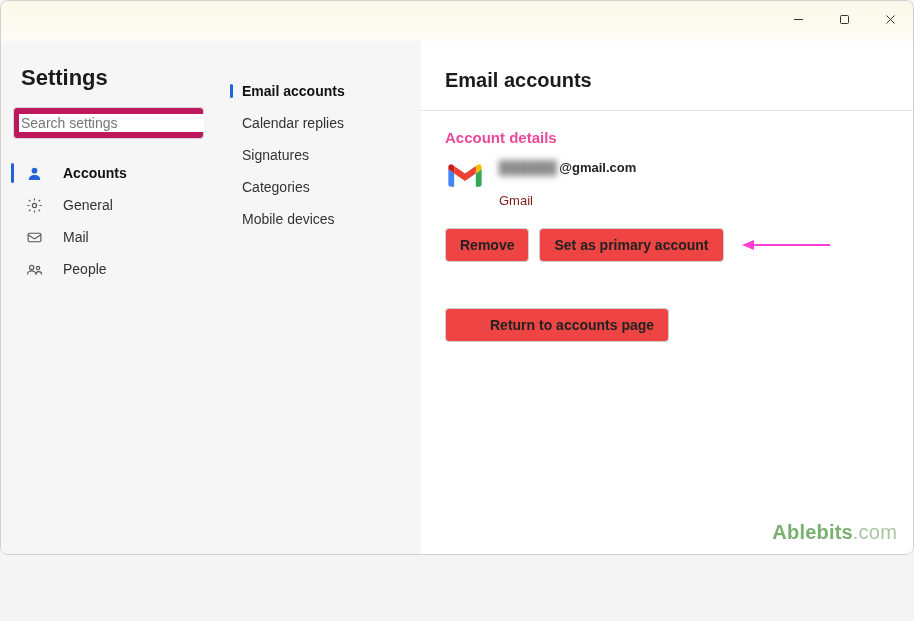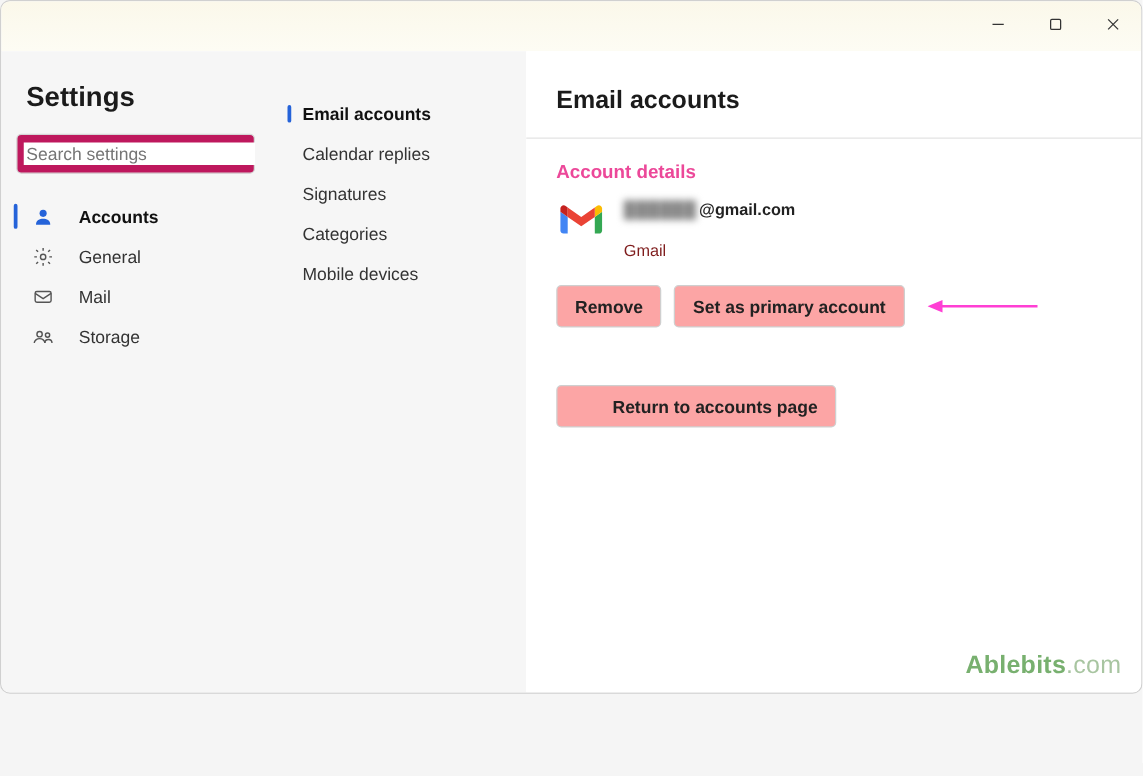--- a/index.html
+++ b/index.html
@@ -145,21 +145,21 @@
   .acct {
     display:flex; align-items:flex-start; gap:14px; margin-bottom:20px;
   }
   .gmail-logo { width:40px; height:32px; }
   .acct-text { display:flex; flex-direction:column; }
   .acct-email { font-size:13px; font-weight:600; color:#222; display:flex; align-items:center; gap:2px;}
   .blur { filter: blur(3px); letter-spacing:0.5px; color:#888; user-select:none;}
   .acct-provider { font-size:13px; color:#7f1d1d; margin-top:18px;}
   .btnrow { display:flex; gap:10px; align-items:center; margin-bottom:46px;}
   .btn {
-    border:1px solid #cfcfcf; background:#fca5a5; border-radius:4px;
+    border:1px solid #cfcfcf; background:#ef4444; border-radius:4px;
     padding:8px 14px; font-size:14px; font-weight:600; color:#222; cursor:default;
     font-family:inherit;
   }
   .arrow-annot {
     display:flex; align-items:center; margin-left:8px;
   }
   .return-btn { margin-top:0;padding-left:44px; }
   .watermark {
     position:absolute; right:16px; bottom:10px;
     font-size:20px; font-weight:600; color:#6aa860; opacity:0.9;
@@ -232,21 +232,21 @@
         </li>
         <li>
           <span class="ico">
             <svg width="17" height="17" viewBox="0 0 24 24" fill="none" stroke="#555" stroke-width="1.6">
                 <circle cx="8" cy="9" r="3"></circle>
                 <circle cx="17" cy="10" r="2.4"></circle>
                 <path d="M2 19c0-3 3-5 6-5s6 2 6 5"></path>
                 <path d="M14 19c0-2.2 1.5-4 4-4s4 1.8 4 4"></path>
               </svg>
           </span>
-          <span>Storage</span>
+          <span>People</span>
         </li>
       </ul>
     </div>
 
     <div class="col2">
       <ul class="nav2">
         <li class="active"><span>Email accounts</span></li>
         <li><span>Calendar replies</span></li>
         <li><span>Signatures</span></li>
         <li><span>Categories</span></li>

